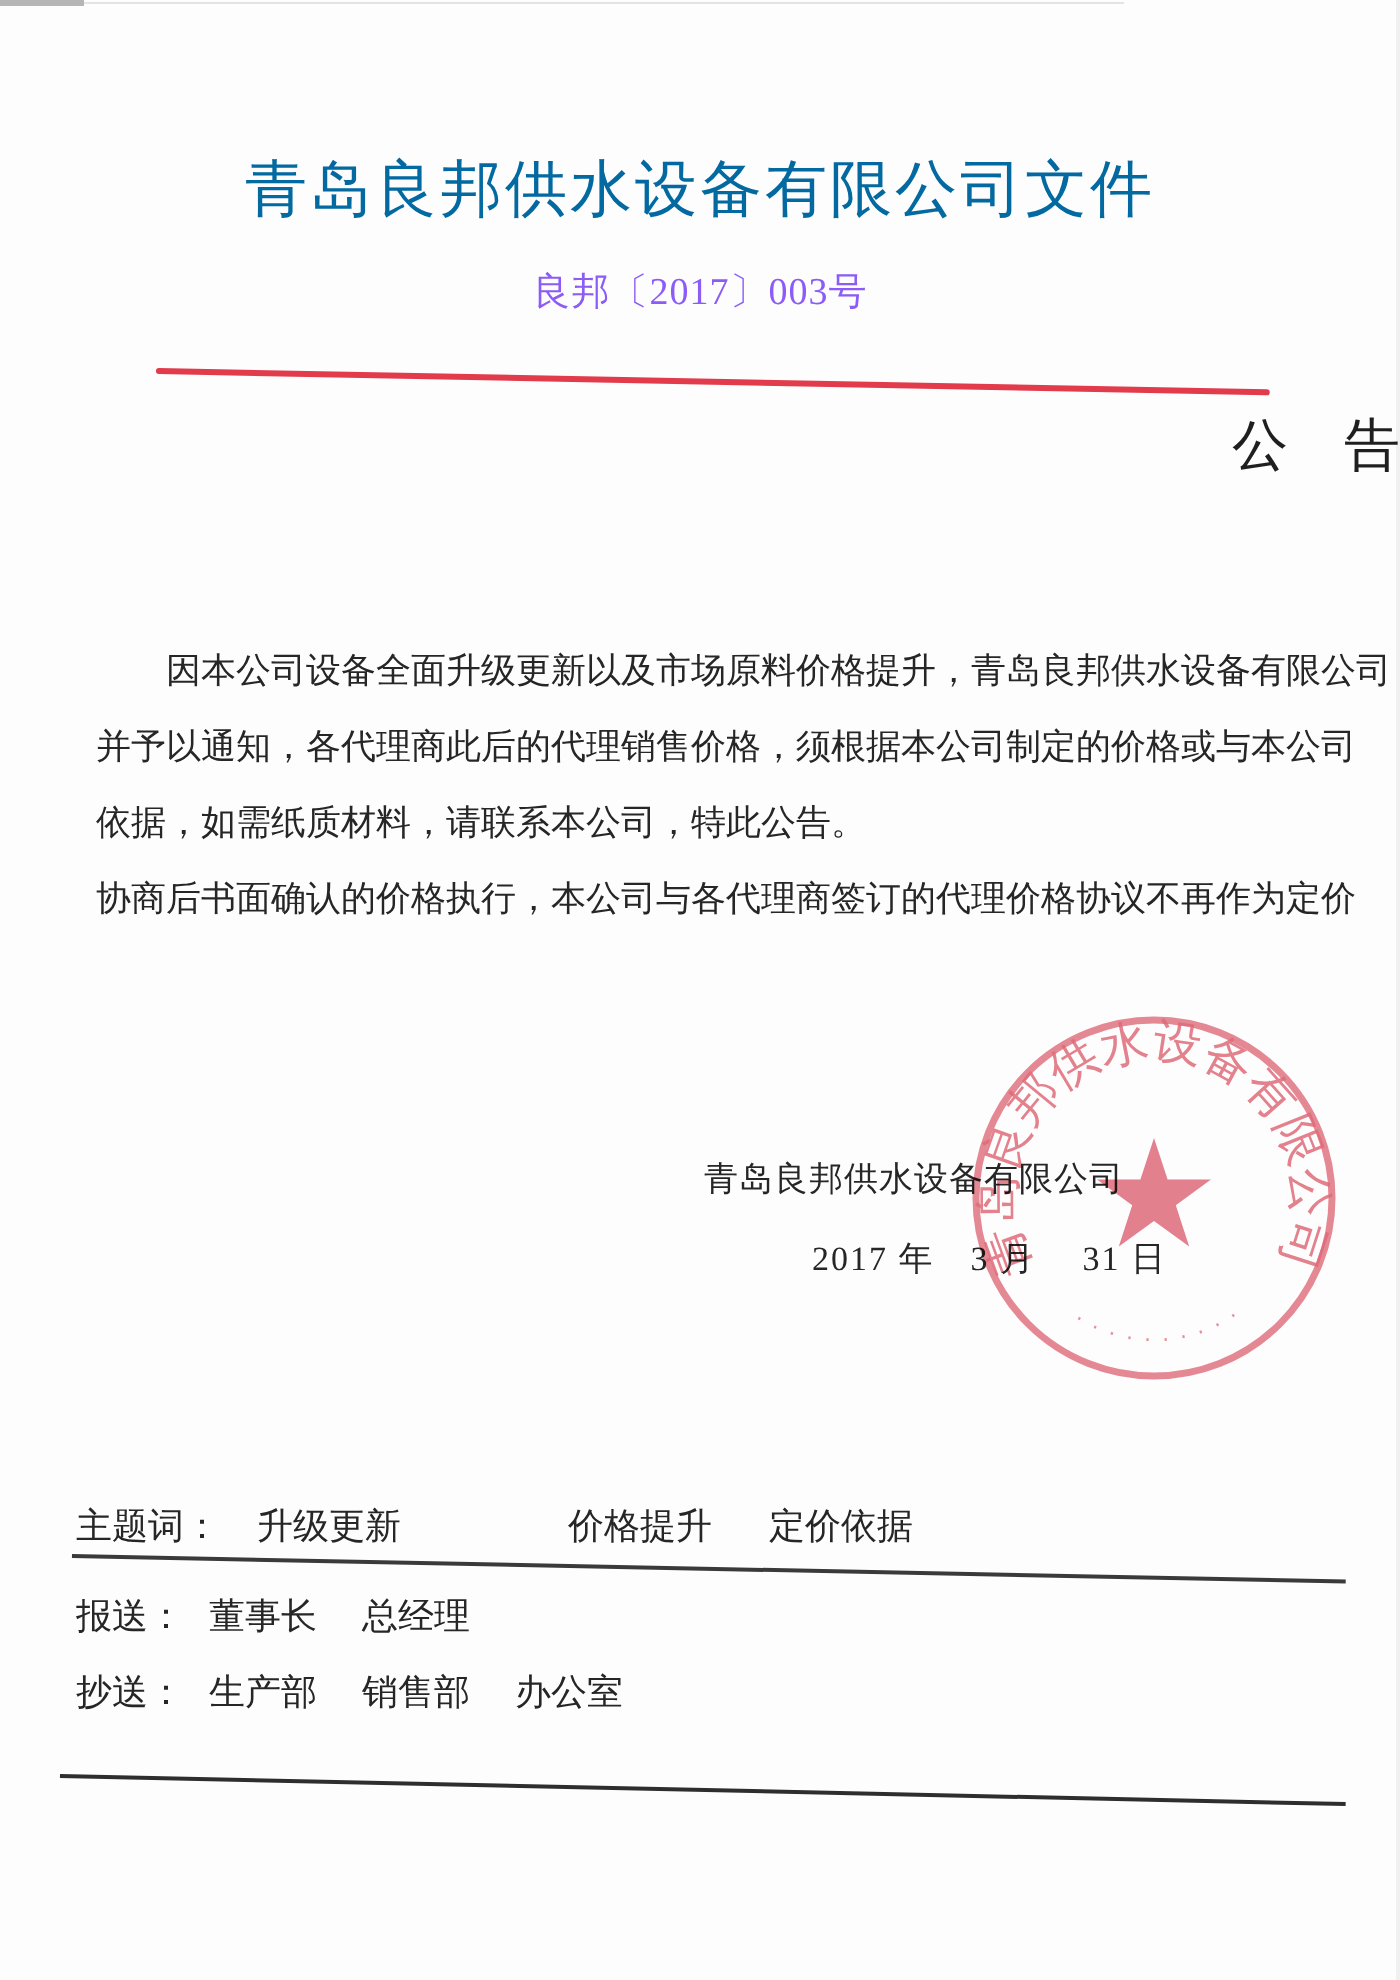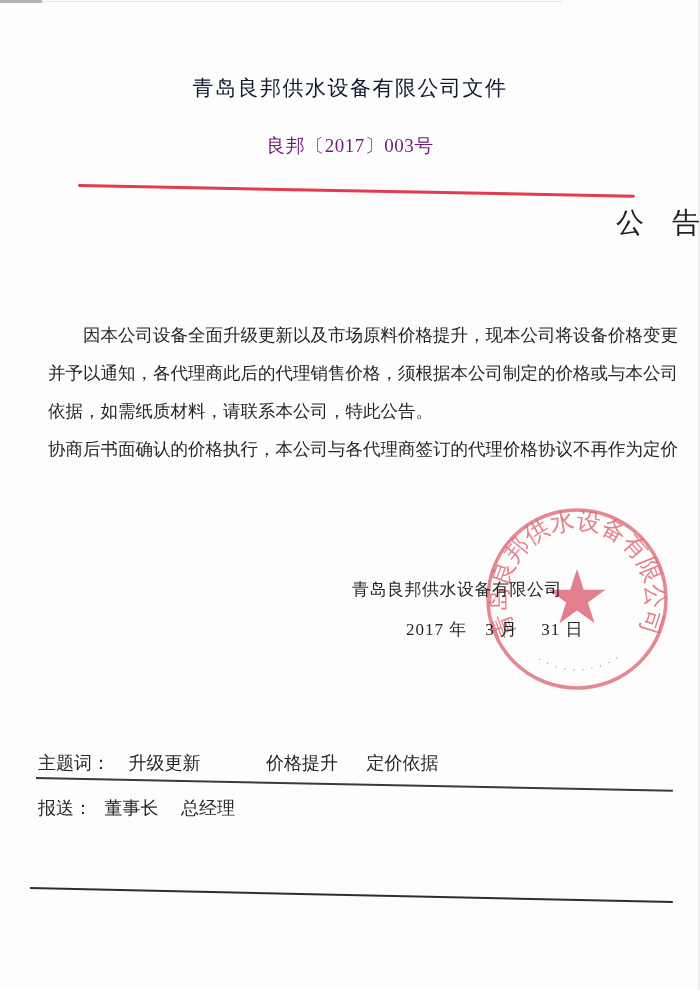--- a/index.html
+++ b/index.html
@@ -13,27 +13,27 @@
     color:#262626;
   }
   
   .scan-top-corner{position:absolute;top:0;left:0;width:42px;height:3px;background:rgba(110,110,110,.5);}
   .scan-top-line{position:absolute;top:1px;left:42px;width:520px;height:1px;background:rgba(140,140,140,.22);}
   .scan-right-edge{position:absolute;top:0;right:0;width:2px;height:100%;background:rgba(0,0,0,.05);}
 
   .org-title{
     position:absolute;top:74px;left:0;width:100%;
     text-align:center;
-    font-size:21px;letter-spacing:1.5px;
-    color:#0f172a;
+    font-size:31px;letter-spacing:1.5px;
+    color:#0369a1;
     white-space:nowrap;
   }
   .doc-number{
     position:absolute;top:133px;left:0;width:100%;
-    text-align:center;font-size:19px;color:#701a75;
+    text-align:center;font-size:19px;color:#8b5cf6;
     letter-spacing:0.5px;
   }
   .red-line{
     position:absolute;top:184px;left:78px;width:557px;height:3px;
     background:#e13b4c;border-radius:2px;
     transform:rotate(1.1deg);transform-origin:left top;
   }
   .notice-title{
     position:absolute;top:204px;left:0;width:100%;
     text-align:right;font-size:28px;color:#1f1f1f;
@@ -58,21 +58,21 @@
     position:absolute;top:618px;left:406px;
     font-size:17px;white-space:nowrap;letter-spacing:1px;
   }
   .seal{
     position:absolute;top:504px;left:481px;width:192px;height:188px;
     mix-blend-mode:multiply;opacity:.88;
   }
   
   .kw-row{position:absolute;top:751px;left:38px;font-size:18px;white-space:nowrap;}
   .kw-row .lbl{margin-right:14px;}
-  .kw-row .kw1{margin-right:61px;}
+  .kw-row .kw1{margin-right:79px;}
   .kw-row .kw2{margin-right:24px;}
   .footer-line-top{
     position:absolute;top:777px;left:36px;width:637px;height:1.5px;
     background:#3a3a3a;transform:rotate(1.15deg);transform-origin:left top;
   }
   .report-row,.cc-row{position:absolute;left:38px;font-size:18px;white-space:nowrap;}
   .report-row{top:796px;text-align:right;}
   .cc-row{top:834px;}
   .report-row .item,.cc-row .item{margin-right:18px;}
   .report-row .lbl,.cc-row .lbl{margin-right:8px;}
@@ -97,21 +97,21 @@
   <div class="org-title">青岛良邦供水设备有限公司文件</div>
 
   <div class="doc-number">良邦〔2017〕003号</div>
 
   <div class="red-line"></div>
 
   <div class="notice-title">公　告</div>
 
 
   <div class="body-block">
-    <div class="body-line indent">因本公司设备全面升级更新以及市场原料价格提升，现本公司将设备价格变更</div>
+    <div class="body-line indent">因本公司设备全面升级更新以及市场原料价格提升，青岛良邦供水设备有限公司</div>
     <div class="body-line">并予以通知，各代理商此后的代理销售价格，须根据本公司制定的价格或与本公司</div>
     <div class="body-line">依据，如需纸质材料，请联系本公司，特此公告。</div>
     <div class="body-line">协商后书面确认的价格执行，本公司与各代理商签订的代理价格协议不再作为定价</div>
   </div>
 
   <div class="sig-company">青岛良邦供水设备有限公司</div>
   <div class="sig-date">2017 年　3 月　 31 日</div>
 
   <svg class="seal" viewBox="0 0 192 188" xmlns="http://www.w3.org/2000/svg">
     <circle cx="96" cy="95" r="89" fill="none" stroke="#dc5768" stroke-width="3.5" opacity="0.8"></circle>
@@ -136,17 +136,23 @@
   </div>
 
   <div class="footer-line-top"></div>
 
   <div class="report-row">
     <span class="lbl">报送：</span>
     <span class="item">董事长</span>
     <span class="item">总经理</span>
   </div>
 
+  <div class="cc-row">
+    <span class="lbl">抄送：</span>
+    <span class="item">生产部</span>
+    <span class="item">销售部</span>
+    <span class="item">办公室</span>
+  </div>
 
 
   <div class="footer-line-bottom"></div>
 
 </div>
 
 </body></html>

